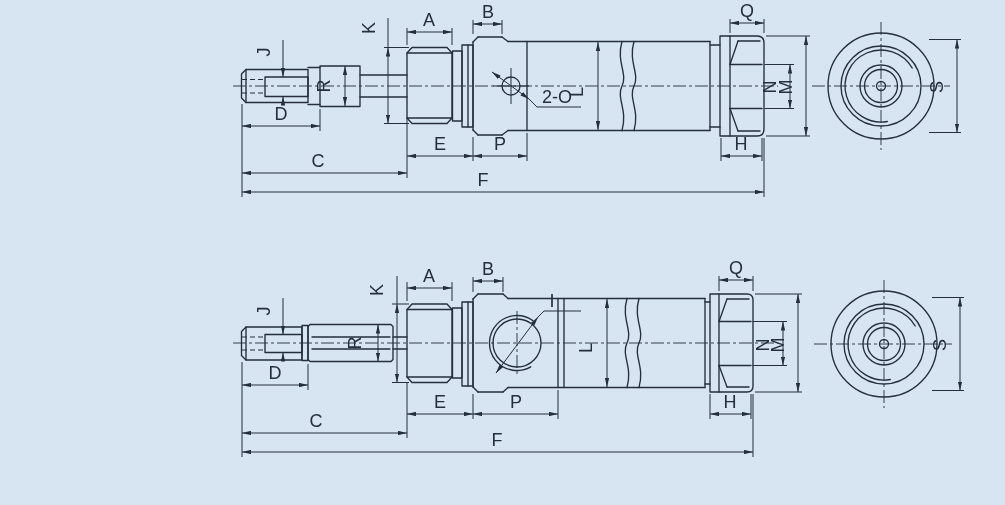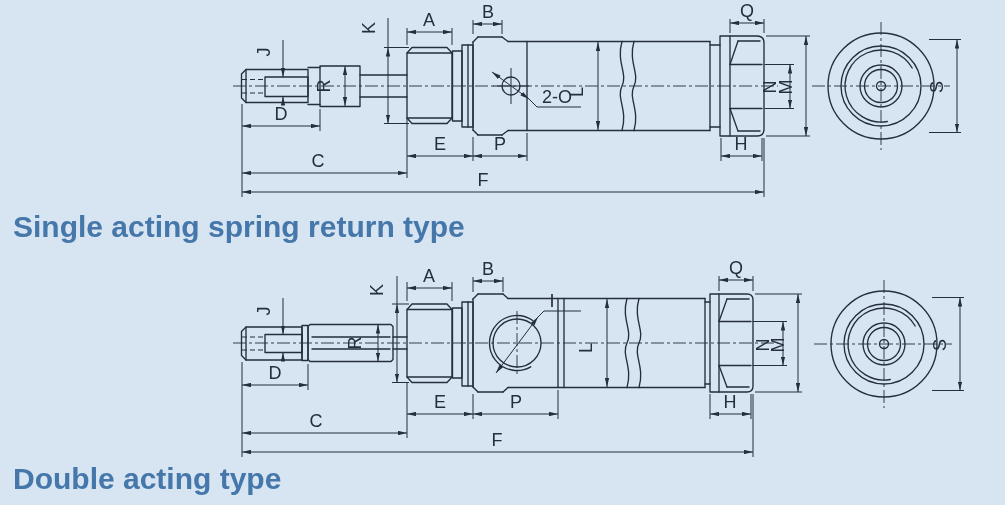--- a/index.html
+++ b/index.html
@@ -365,16 +365,14 @@
       <text x="316" y="427">C</text>
     </g>
     <g>
       <line class="dim" x1="753" y1="394" x2="753" y2="457"></line>
       <line class="dim" x1="242" y1="452" x2="753" y2="452" marker-start="url(#arrw)" marker-end="url(#arrw)"></line>
       <text x="497" y="446">F</text>
     </g>
   </g>
 </svg>
 
-<div class="title" style="top:210px">Single acting spring return type</div>
-<div class="title" style="top:462px">Double acting type</div>
 
 </div>
 
 </body></html>

